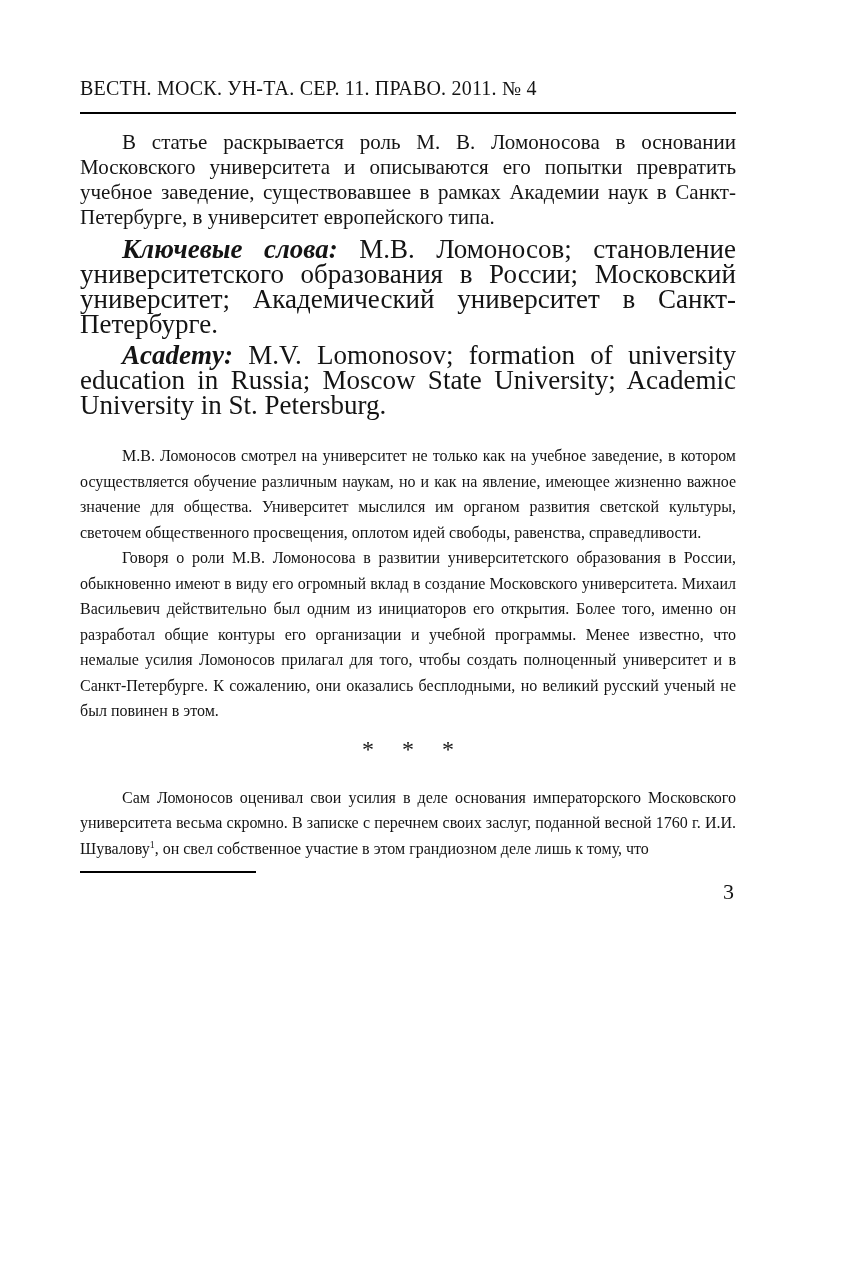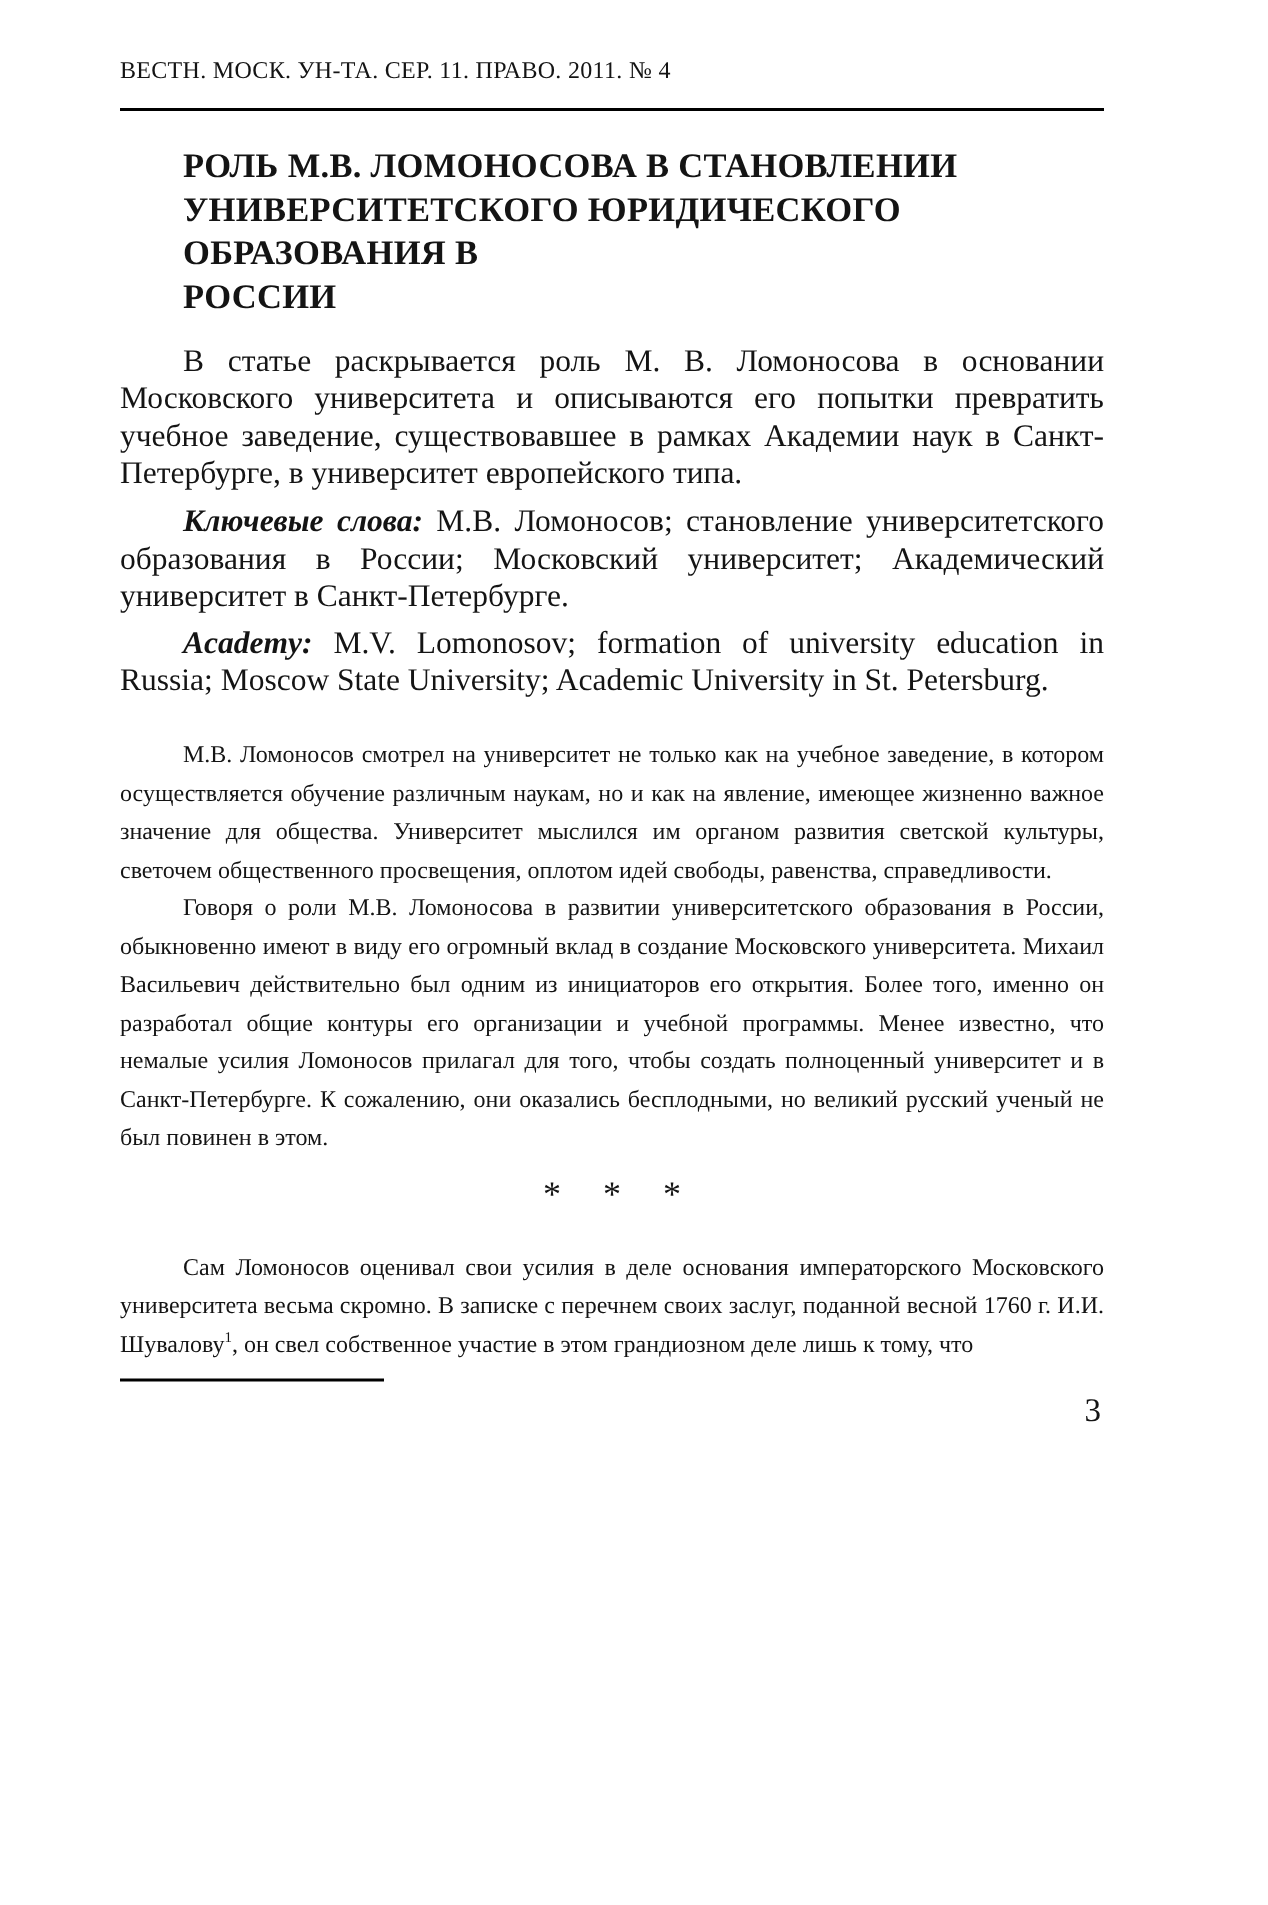--- a/index.html
+++ b/index.html
@@ -8,22 +8,22 @@
     width:845px; height:1270px;
     position:relative; overflow:hidden;
     font-family:"Liberation Serif", "DejaVu Serif", serif;
     color:#141414;
     -webkit-font-smoothing:antialiased;
   }
   .content {
     position:absolute; left:80px; top:0; width:656px;
   }
   .running-head {
-    margin-top:36px;
-    font-size:16px; line-height:24px; letter-spacing:0.2px;
+    margin-top:76px;
+    font-size:20px; line-height:24px; letter-spacing:0.2px;
     white-space:nowrap;
   }
   .header-rule {
     margin-top:12px;
     border-top:2px solid #000;
     height:0;
   }
   .title-block {
     margin-top:22px; margin-left:42px;
   }
@@ -31,21 +31,21 @@
     font-weight:700; font-size:23px; line-height:29px; letter-spacing:0.2px;
   }
   .abstract {
     font-size:21px; line-height:25px;
     text-align:justify; text-indent:42px;
     hyphens:auto;
   }
   .abstract-ru { margin-top:16px; }
   .abstract-en { margin-top:12px; }
   .keywords {
-    font-size:21px; line-height:25px;
+    font-size:27px; line-height:25px;
     text-align:justify; text-indent:42px;
     hyphens:auto;
   }
   .keywords-ru { margin-top:7px; }
   .keywords-en { margin-top:6px; }
   .kw-label { font-weight:700; font-style:italic; }
   .body-para {
     font-size:16px; line-height:25.5px;
     text-align:justify; text-indent:42px;
     hyphens:auto;
@@ -84,25 +84,20 @@
 </style>
 </head>
 <body>
 
 <div class="content">
 
   <div class="running-head">ВЕСТН. МОСК. УН-ТА. СЕР. 11. ПРАВО. 2011. № 4</div>
 
   <div class="header-rule"></div>
 
-  <div class="title-block">
-    <div class="title-line">РОЛЬ М.В. ЛОМОНОСОВА В СТАНОВЛЕНИИ</div>
-    <div class="title-line">УНИВЕРСИТЕТСКОГО ЮРИДИЧЕСКОГО ОБРАЗОВАНИЯ В</div>
-    <div class="title-line">РОССИИ</div>
-  </div>
 
   <p class="abstract abstract-ru" lang="ru">В статье раскрывается роль М. В. Ломоносова в основании Московского университета и описываются его попытки превратить учебное заведение, существовавшее в рамках Академии наук в Санкт-Петербурге, в университет европейского типа.</p>
 
   <p class="keywords keywords-ru" lang="ru">
     <b class="kw-label">Ключевые слова:</b>
     <span>М.В. Ломоносов; становление университетского образования в России; Московский университет; Академический университет в Санкт-Петербурге.</span>
   </p>
 
 
   <p class="keywords keywords-en" lang="en">

